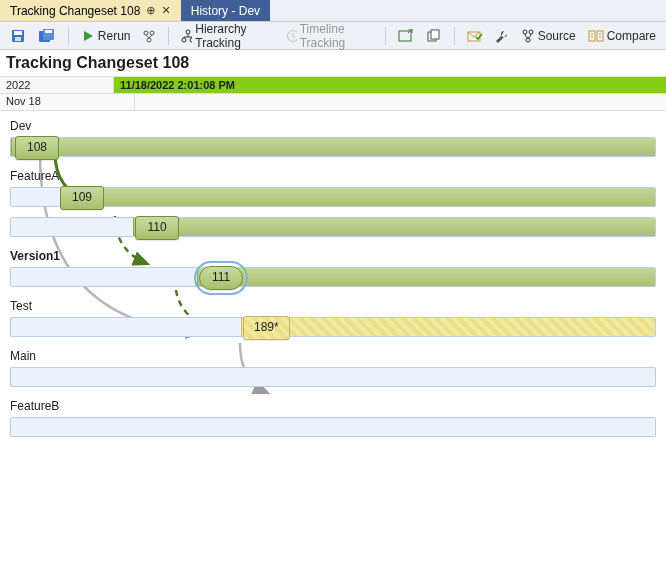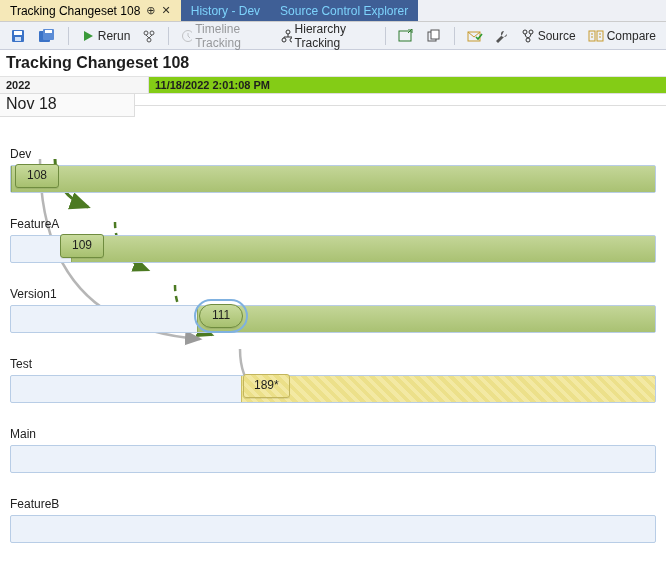--- a/index.html
+++ b/index.html
@@ -1,71 +1,68 @@
 <!DOCTYPE html>
 <html><head>
 <meta charset="utf-8">
 <style>
   * { box-sizing: border-box; margin: 0; padding: 0; }
   body { font-family: "Segoe UI", Tahoma, sans-serif; font-size: 12px; background: #fff; color: #1e1e1e; width: 666px; height: 573px; overflow: hidden; }
 
   
   .tabs { display: flex; background: #eef0f5; height: 22px; border-bottom: 1px solid #ccc; }
   .tab { padding: 3px 10px 3px 10px; display: flex; align-items: center; gap: 6px; font-size: 12px; cursor: pointer; }
-  .tab.inactive { background: #3f5f96; color: #7dd3fc; }
+  .tab.inactive { background: #3f5f96; color: #ffffff; }
   .tab.active { background: #f5e8b8; color: #000; }
   .tab .pin, .tab .close { font-size: 11px; opacity: .8; }
 
   
-  .toolbar { display: flex; align-items: center; gap: 4px; background: #eef1f6; height: 28px; padding: 0 6px; border-bottom: 1px solid #c9cedb; justify-content: center; }
+  .toolbar { display: flex; align-items: center; gap: 4px; background: #eef1f6; height: 28px; padding: 0 6px; border-bottom: 1px solid #c9cedb; }
   .tbtn { display: inline-flex; align-items: center; gap: 3px; padding: 2px 4px; border-radius: 2px; cursor: pointer; color: #2a2a2a;}
   .tbtn svg { display: block; }
   .tbtn.disabled { opacity: .45; cursor: default; }
   .sep { width: 1px; height: 18px; background: #c6cbd6; margin: 0 4px; }
 
   
   .title { font-size: 16px; font-weight: bold; padding: 4px 6px 4px 6px; }
 
   
   .datehdr { display: flex; border-top: 1px solid #e2e2e2; background: #f4f4f4; font-size: 11px; }
-  .datehdr .yearcell { width: 149px; padding: 2px 6px; border-right: 1px solid #ddd; border-bottom: 1px solid #ddd; background:#f6f6f6;font-weight:bold;}
+  .datehdr .yearcell { width: 114px; padding: 2px 6px; border-right: 1px solid #ddd; border-bottom: 1px solid #ddd; background:#f6f6f6;}
   .datehdr .tscell { flex: 1; padding: 2px 6px; font-weight: bold; border-bottom: 1px solid #ddd; background:#84cc16;}
-  .daterow2 { display:flex; font-size:16px;align-items:center; }
+  .daterow2 { display:flex; font-size:11px; }
   .daterow2 .daycell { width:135px; padding:1px 6px 3px 6px; border-right:1px solid #ddd; border-bottom:1px solid #ddd; background:#fafafa;}
   .daterow2 .rest { flex:1; border-bottom:1px solid #ddd; background:#fafafa;}
 
   
   .tracks { position: relative; padding: 6px 0 0 0; }
   .branch { position: relative; margin-bottom: 4px; }
-  .branch-label { font-size: 12px; padding: 2px 10px 2px 10px; color:#222;margin-top:22px; }
-  .branch-label.bold { font-weight: normal; }
-  .lane { position: relative; height: 28px; margin: 2px 10px 10px 10px; border: 1px solid #b8cde6; background: #ecf2fa; border-radius: 2px; overflow: visible; }
+  .branch-label { font-size: 12px; padding: 2px 10px 2px 10px; color:#222; }
+  .branch-label.bold { font-weight: bold; }
+  .lane { position: relative; height: 20px; margin: 2px 10px 10px 10px; border: 1px solid #b8cde6; background: #ecf2fa; border-radius: 2px; overflow: visible; }
   .fill-green { position:absolute; top:0; bottom:0; background: linear-gradient(#c4d698,#a9c172); border-left:1px solid #8fa95a; }
   .fill-yellow { position:absolute; top:0; bottom:0; background: repeating-linear-gradient(45deg,#f3e9a3,#f3e9a3 4px,#ece08a 4px,#ece08a 8px); border-left:1px solid #cbbf64; }
   .node { position:absolute; top:-2px; height:24px; min-width:44px; padding:3px 10px; border:1px solid #6f8c3f; border-radius:3px; background: linear-gradient(#c9db9d,#a7c06f); font-size:12px; text-align:center; box-shadow: 0 1px 0 rgba(0,0,0,.08); }
   .node.sel { outline: 2px solid #7fb1e0; outline-offset: 3px; border-radius:12px; }
   .node.pending { background: repeating-linear-gradient(45deg,#f2e8a2,#f2e8a2 4px,#ebdf88 4px,#ebdf88 8px); border-color:#c2b55c; }
 
   svg.arrows { position:absolute; top:0; left:0; pointer-events:none; }
 </style>
 </head>
 <body>
 
 <div class="tabs">
   <div class="tab active">
     <span>Tracking Changeset 108</span>
     <span class="pin">⊕</span>
     <span class="close">✕</span>
   </div>
   <div class="tab inactive">
     <span>History - Dev</span>
   </div>
-  <div class="tab inactive">
-    <span>Source Control Explorer</span>
-  </div>
 </div>
 
 <div class="toolbar">
   <span class="tbtn">
     <svg width="16" height="16">
         <rect x="2" y="2" width="12" height="12" fill="#3b73c7" rx="1"></rect>
         <rect x="4" y="3" width="8" height="4" fill="#fff"></rect>
         <rect x="5" y="9" width="6" height="4" fill="#cfe0f7"></rect>
       </svg>
   </span>
@@ -85,35 +82,35 @@
   </span>
   <span class="tbtn">
     <svg width="14" height="14">
         <circle cx="4" cy="4" r="2" fill="none" stroke="#555"></circle>
         <circle cx="10" cy="4" r="2" fill="none" stroke="#555"></circle>
         <circle cx="7" cy="11" r="2" fill="none" stroke="#555"></circle>
         <path d="M4 6 L7 9 M10 6 L7 9" stroke="#555" fill="none"></path>
       </svg>
   </span>
   <span class="sep"></span>
-  <span class="tbtn disabled">
-    <svg width="14" height="14">
-        <circle cx="7" cy="7" r="5.5" fill="none" stroke="#888"></circle>
-        <path d="M7 4 V7 L9 9" stroke="#888" fill="none"></path>
-      </svg>
-    <span>Timeline Tracking</span>
-  </span>
   <span class="tbtn">
     <svg width="14" height="14">
         <circle cx="7" cy="3" r="2" fill="none" stroke="#333"></circle>
         <circle cx="3" cy="11" r="2" fill="none" stroke="#333"></circle>
         <circle cx="11" cy="11" r="2" fill="none" stroke="#333"></circle>
         <path d="M7 5 V8 M7 8 H3 M7 8 H11 M3 8 V9 M11 8 V9" stroke="#333" fill="none"></path>
       </svg>
     <span>Hierarchy Tracking</span>
+  </span>
+  <span class="tbtn disabled">
+    <svg width="14" height="14">
+        <circle cx="7" cy="7" r="5.5" fill="none" stroke="#888"></circle>
+        <path d="M7 4 V7 L9 9" stroke="#888" fill="none"></path>
+      </svg>
+    <span>Timeline Tracking</span>
   </span>
   <span class="sep"></span>
   <span class="tbtn">
     <svg width="16" height="14">
         <rect x="1" y="2" width="12" height="10" fill="none" stroke="#2d7a2d"></rect>
         <path d="M10 0 L14 0 L14 4" stroke="#2d7a2d" fill="none"></path>
         <path d="M14 0 L10 4" stroke="#2d7a2d"></path>
       </svg>
   </span>
   <span class="tbtn">
@@ -201,20 +198,24 @@
 
   <div class="branch">
     <div class="branch-label">FeatureA</div>
     <div class="lane">
       <div class="fill-green" style="left:60px; right:0;"></div>
       <div class="node" style="left:49px;">109</div>
     </div>
   </div>
 
   <div class="branch">
+    <div class="lane">
+      <div class="fill-green" style="left:122px; right:0;"></div>
+      <div class="node" style="left:124px;">110</div>
+    </div>
   </div>
 
   <div class="branch">
     <div class="branch-label bold">Version1</div>
     <div class="lane">
       <div class="fill-green" style="left:186px; right:0;"></div>
       <div class="node sel" style="left:188px;">111</div>
     </div>
   </div>
 

